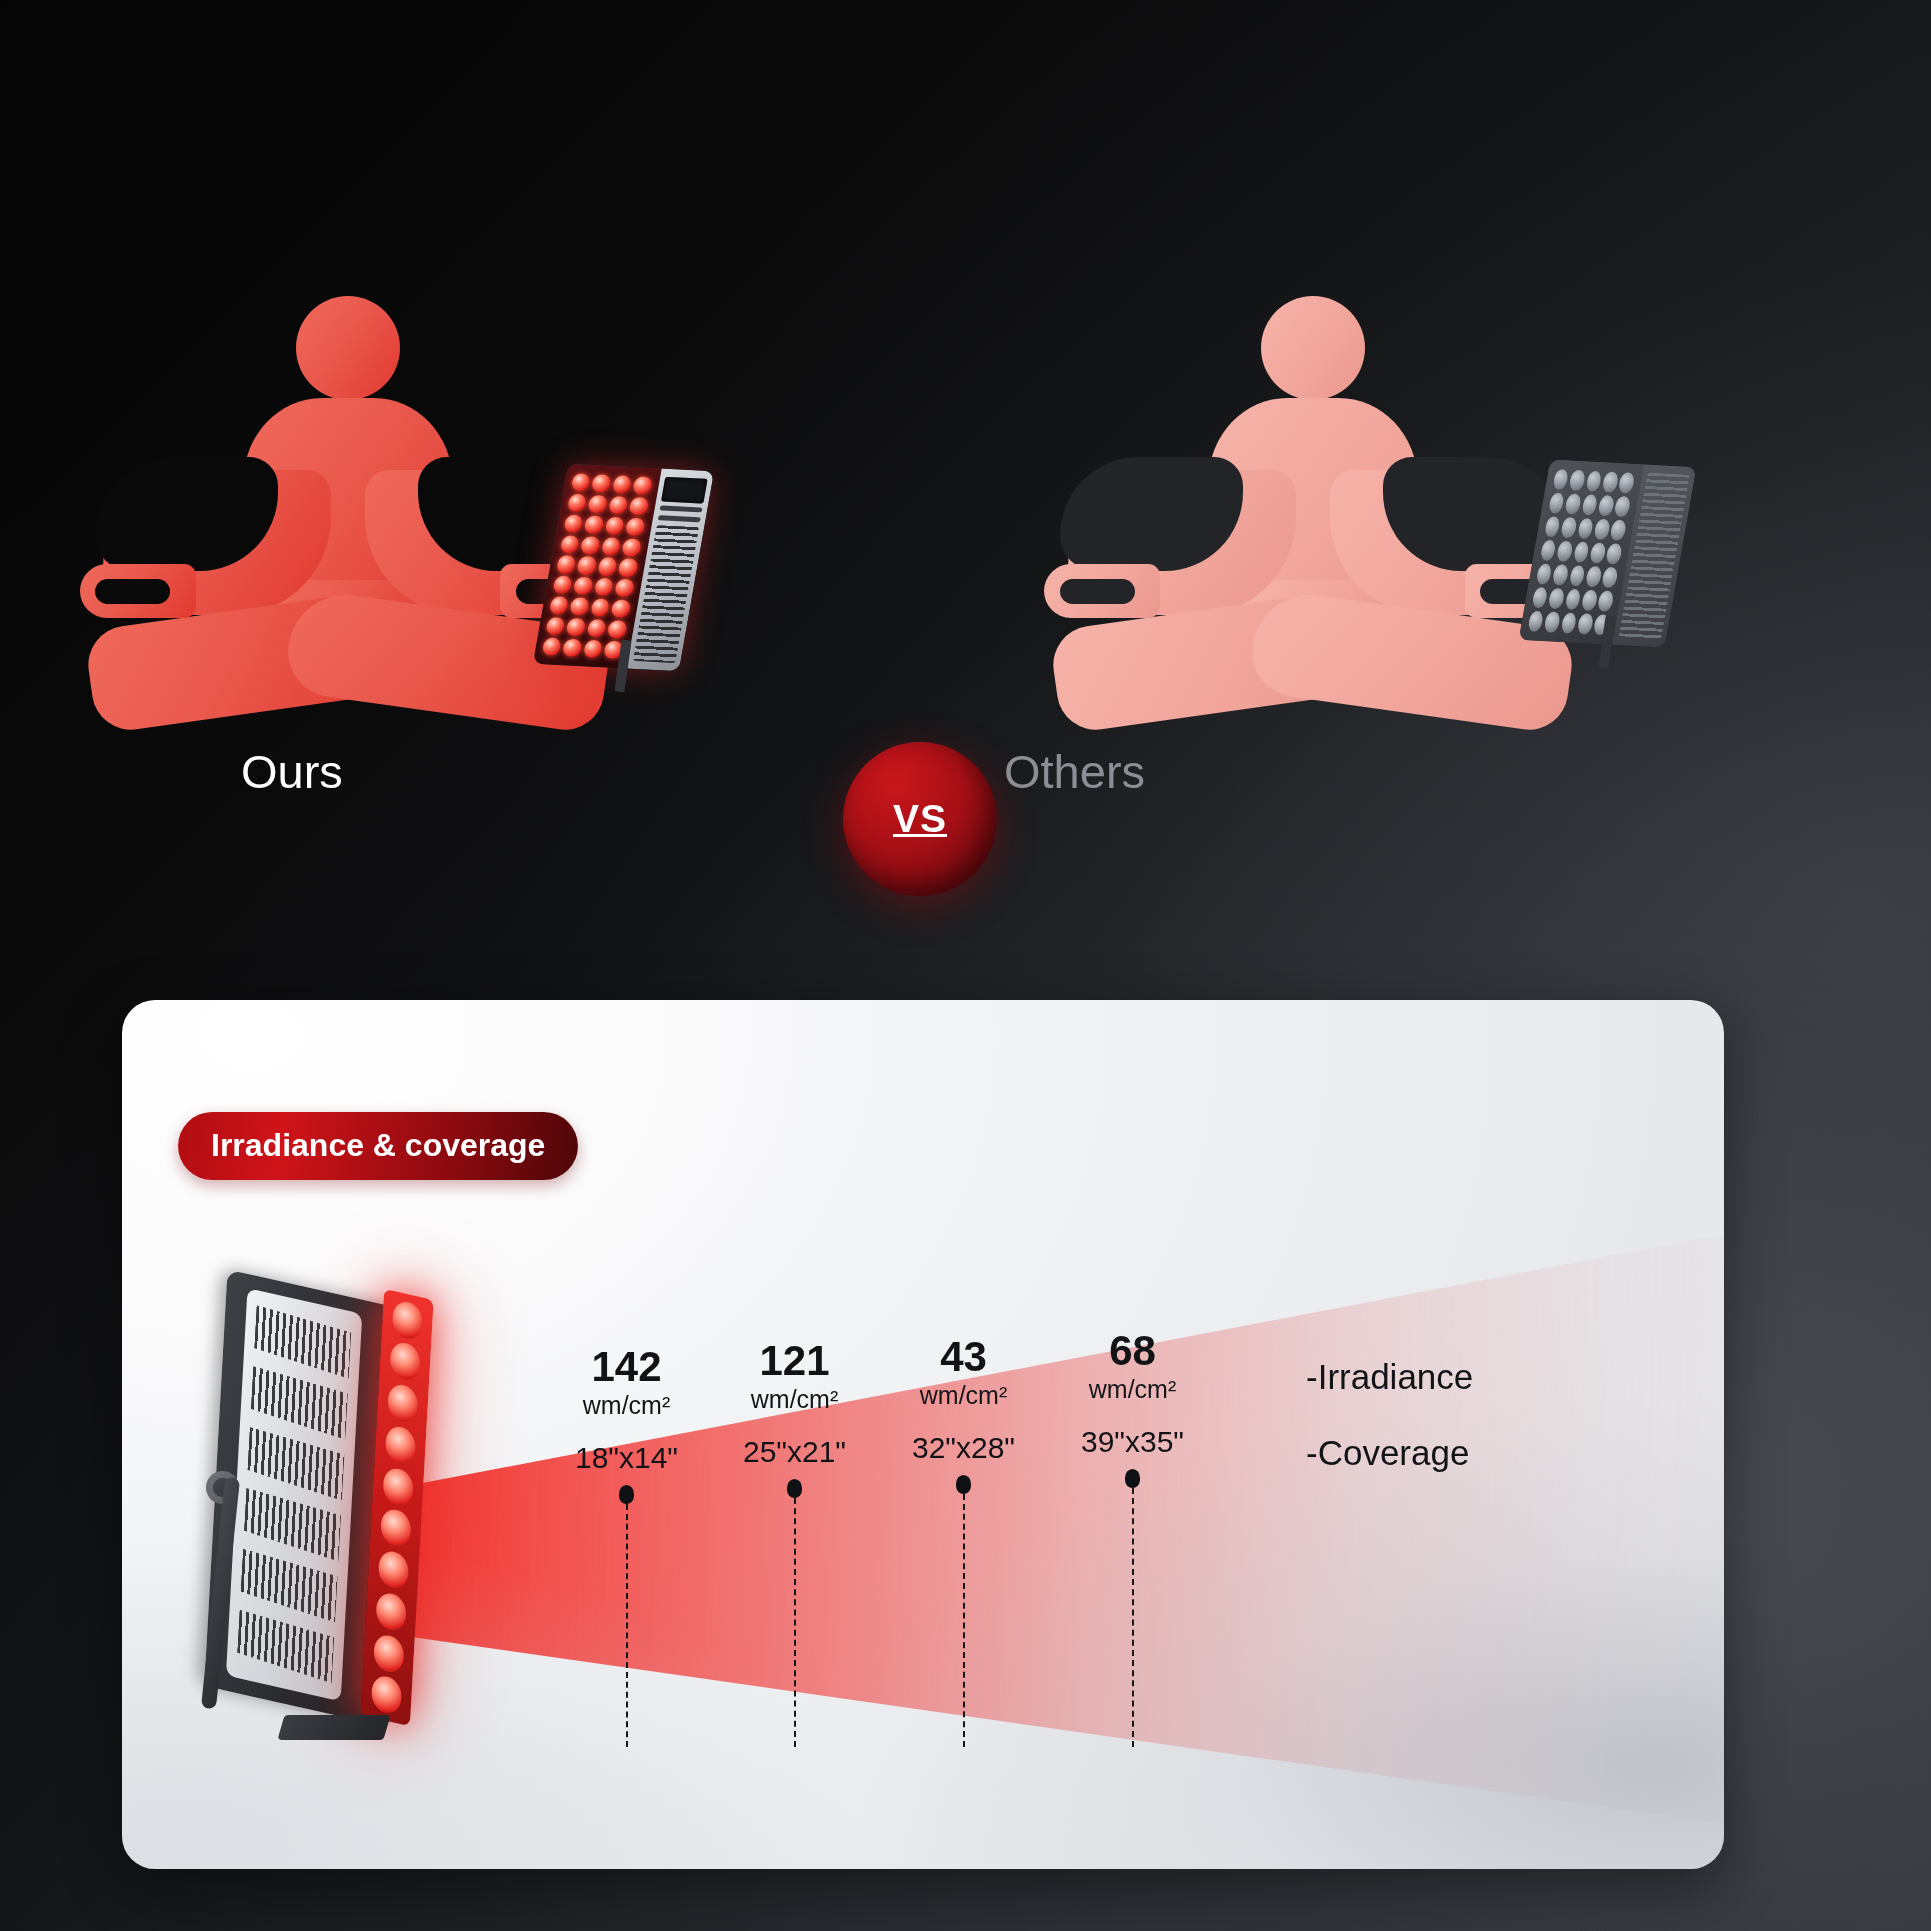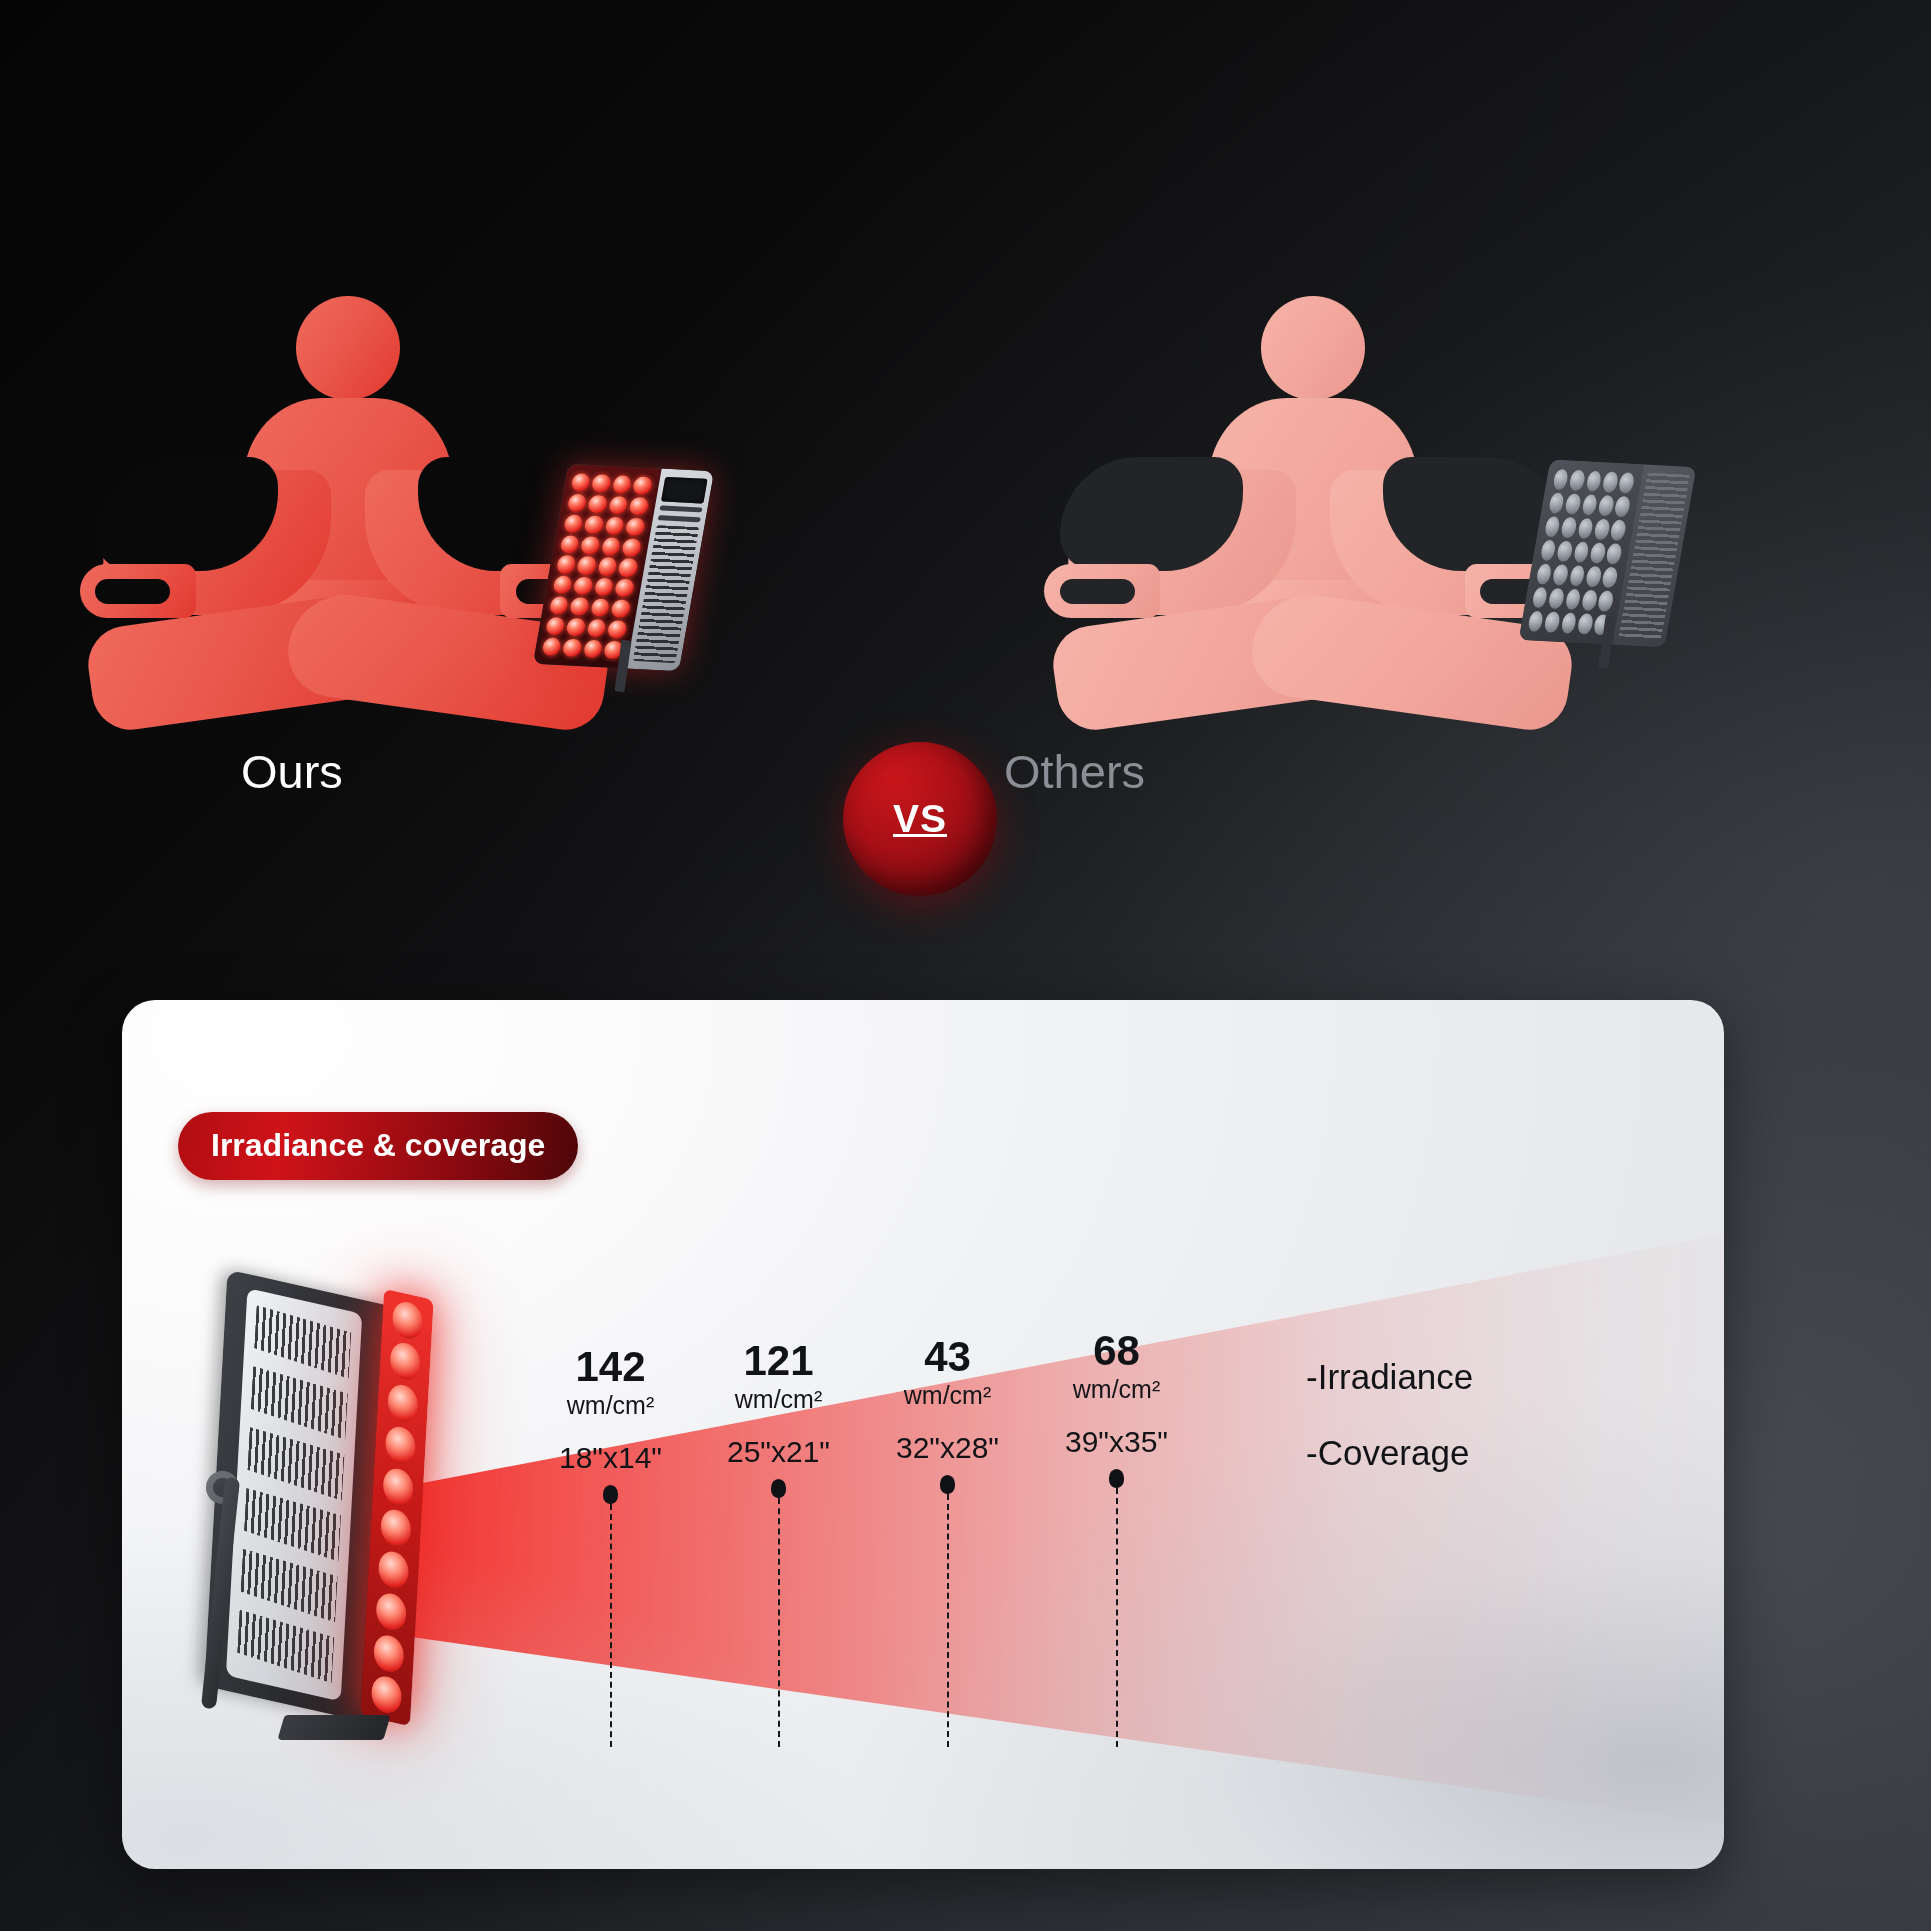--- a/index.html
+++ b/index.html
@@ -265,21 +265,21 @@
     background:linear-gradient(140deg,#4b4e53,#2c2e32);
     box-shadow:inset 0 0 0 6.8px #d6d8dc44;
   }
   .cd-foot {
     position:absolute; left:89px; bottom:1.9px; width:106px; height:25px;
     background:linear-gradient(100deg,#3a3c41,#24262a);
     border-radius:3.9px; transform:skewX(-16deg);
   }
 
   
-  .cols { position:absolute; left:0; top:0; width:100%; height:100%; }
+  .cols { position:absolute; left:16px; top:0; width:100%; height:100%; }
   .col { position:absolute; text-align:center; width:193px; }
   .col .irr { font-size:42px; font-weight:bold; color:#121317; line-height:1.02; }
   .col .unit { font-size:25px; color:#15161a; margin-top:1.9px; }
   .col .cov  { font-size:30px; color:#121317; margin-top:21px; white-space:nowrap; }
   .col .marker {
     width:15.4px; height:18.3px; border-radius:50% 50% 46% 46%;
     background:#101114; margin:10.6px auto 0;
   }
   .col .stem {
     width:0; margin:0 auto;

